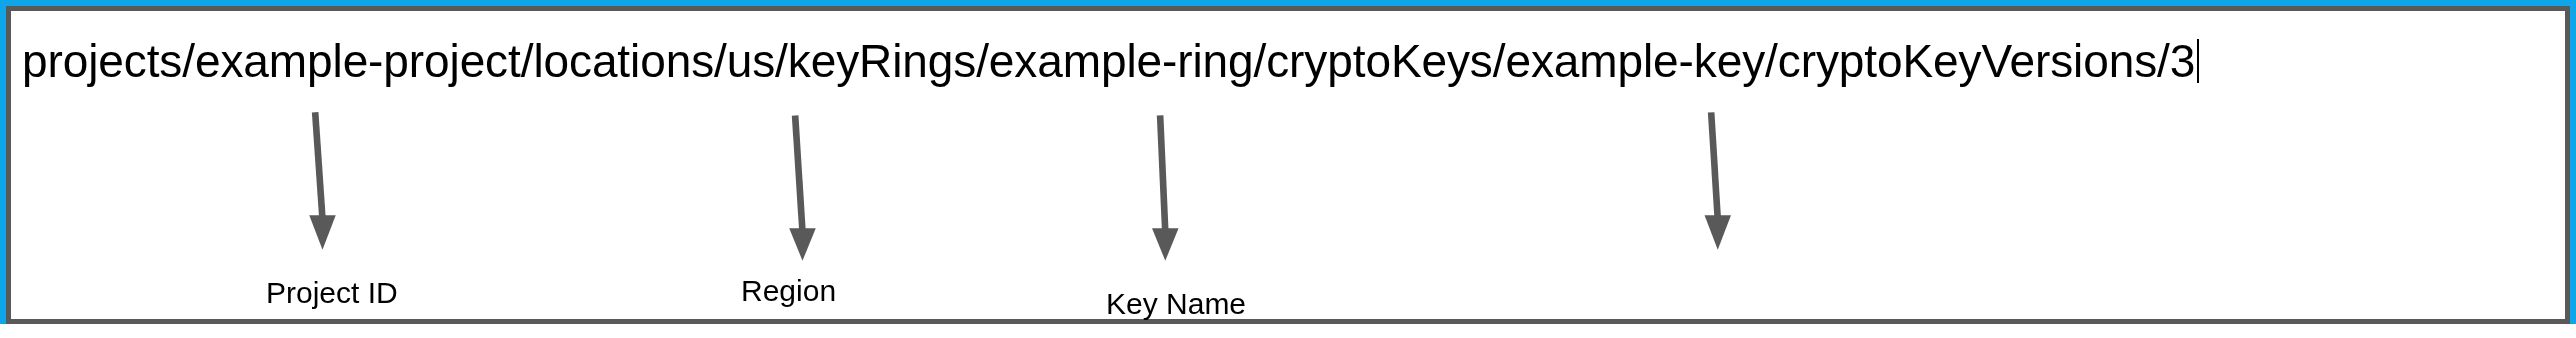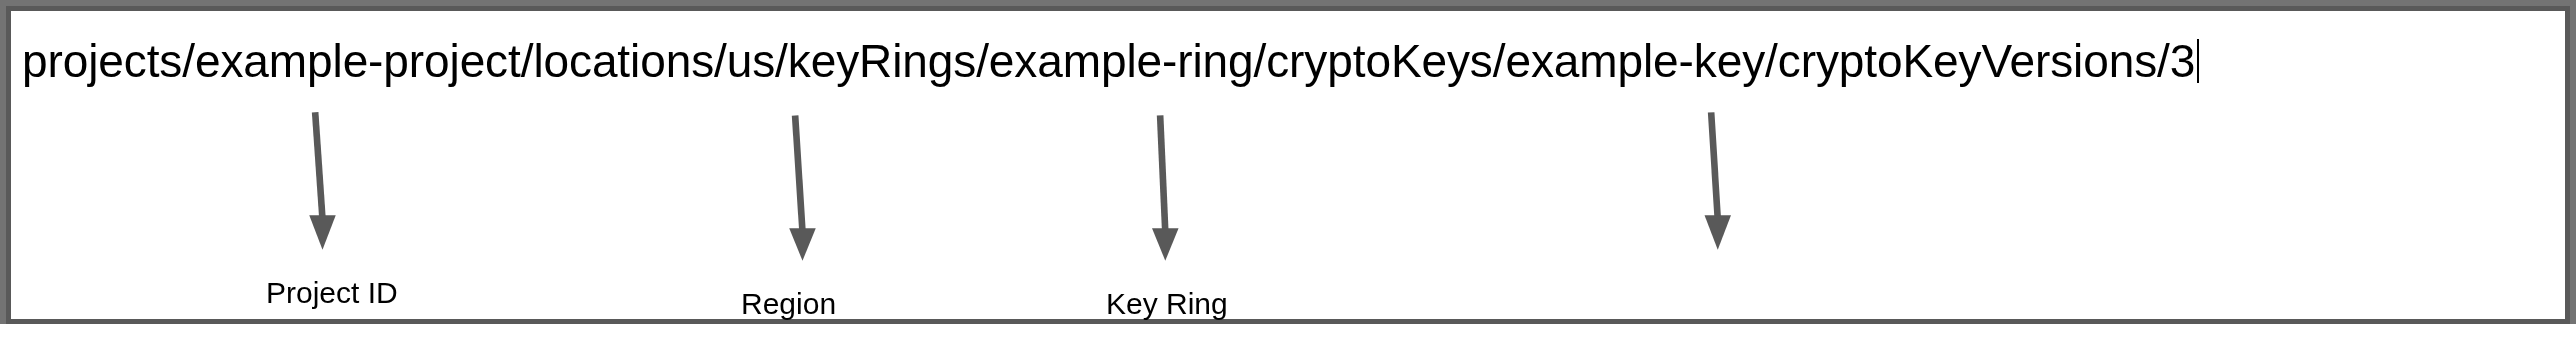--- a/index.html
+++ b/index.html
@@ -7,21 +7,21 @@
     padding: 0;
     background: #ffffff;
   }
   body {
     font-family: "Liberation Sans", sans-serif;
   }
   #canvas {
     position: relative;
     width: 2576px;
     height: 324px;
-    background: #737373;
+    background: #0ea5e9;
     overflow: hidden;
   }
   
   #frame {
     position: absolute;
     left: 5.9px;
     top: 5.9px;
     width: 2564px;
     height: 318px;
     box-sizing: border-box;
@@ -95,19 +95,19 @@
     <path d="M 19 163 L 55 163 L 37 207 Z" fill="#595959"></path>
   </svg>
 
   <svg class="annot-arrow" style="left:1689px; top:105px;" width="59" height="147" viewBox="0 0 80 200">
     <path d="M 30 10 L 39 155" stroke="#595959" stroke-width="9" fill="none" stroke-linecap="butt"></path>
     <path d="M 21 150 L 57 150 L 39 197 Z" fill="#595959"></path>
   </svg>
 
   <div class="annot-label" style="left:238px; top:278px;margin-left:28px;">Project ID</div>
 
-  <div class="annot-label" style="left:741px; top:289px;">Region</div>
+  <div class="annot-label" style="left:741px; top:276px;">Region</div>
 
-  <div class="annot-label" style="left:1106px; top:289px;">Key Ring</div>
+  <div class="annot-label" style="left:1106px; top:289px;">Key Name</div>
 
 
 </div>
 
 
 </body></html>

